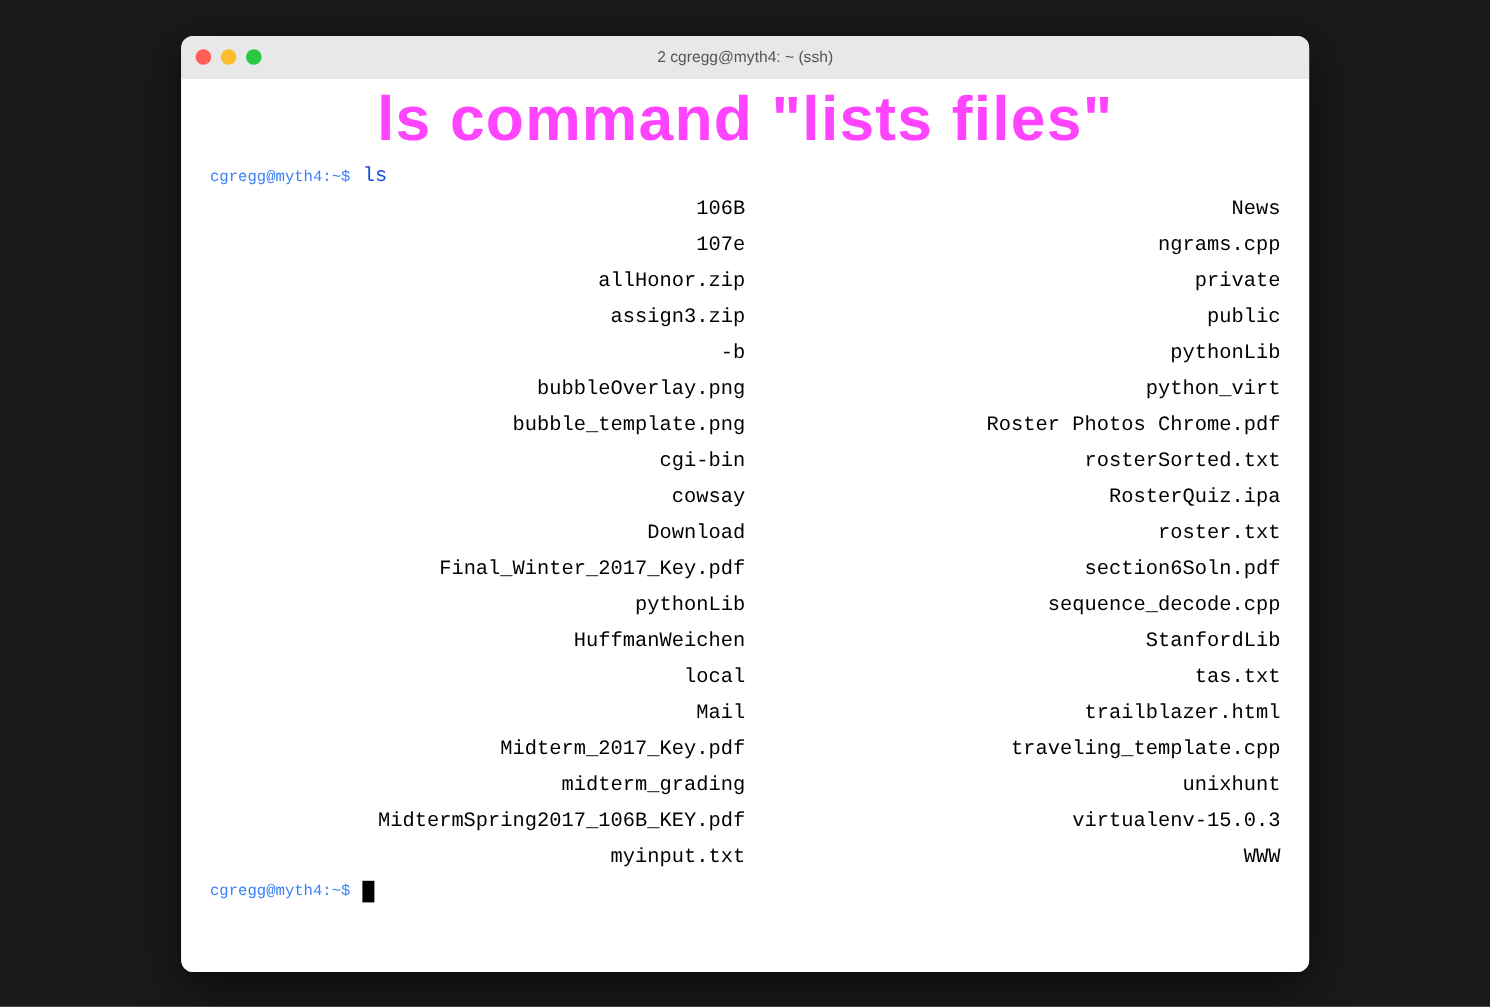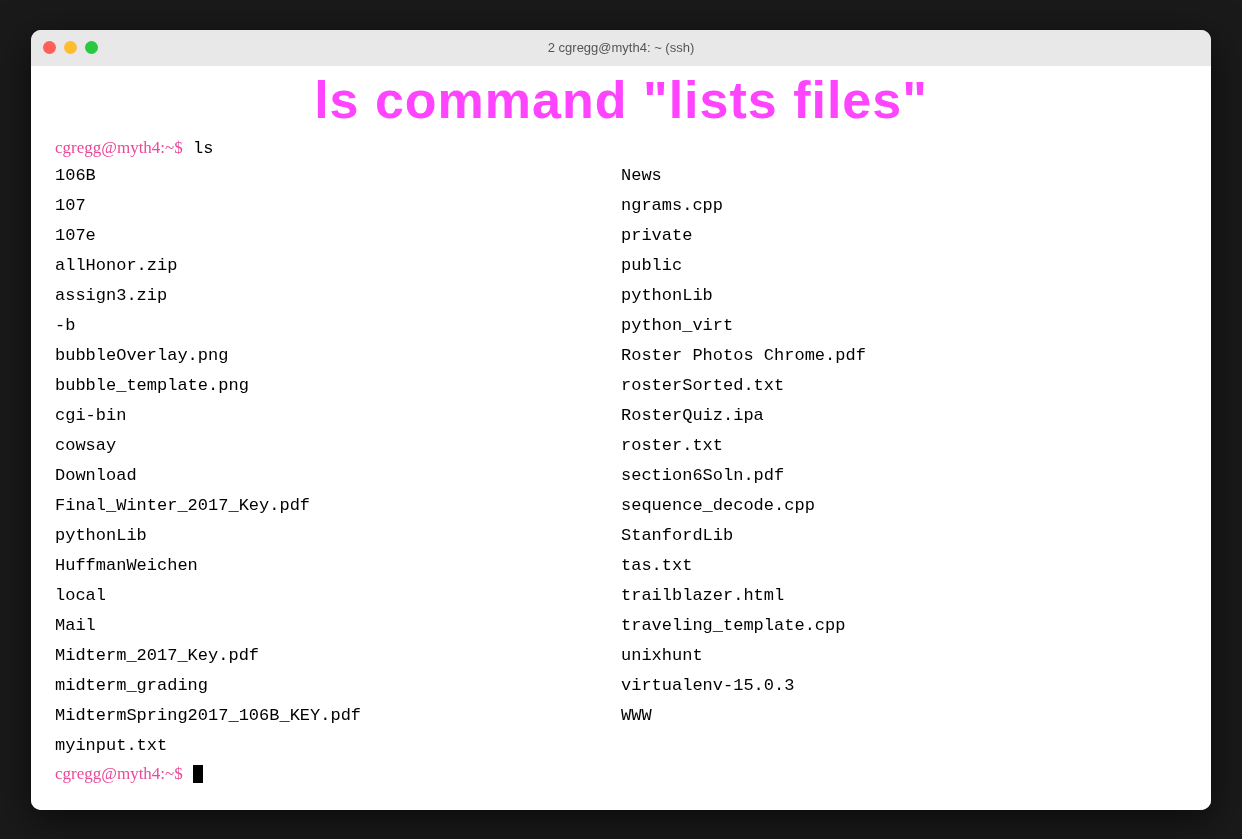--- a/index.html
+++ b/index.html
@@ -11,21 +11,21 @@
     body {
       background: #1a1a1a;
       display: flex;
       justify-content: center;
       align-items: center;
       min-height: 100vh;
       font-family: Arial, sans-serif;
     }
 
     .window {
-      width: 1180px;
+      width: 940px;
       min-height: 780px;
       background: #ffffff;
       border-radius: 10px;
       overflow: hidden;
       box-shadow: 0 10px 40px rgba(0,0,0,0.6);
       position: relative;
     }
 
     .titlebar {
       background: #e8e8e8;
@@ -81,42 +81,43 @@
       background: #ffffff;
       padding: 16px 24px 16px 24px;
       font-family: 'Courier New', Courier, monospace;
       font-size: 17px;
       color: #000000;
       min-height: 744px;
       position: relative;
     }
 
     .prompt {
-      color: #ec4899;
-      font-family: Liberation Serif, serif;
-      font-size: 17px;
+      color: #3b82f6;
+      font-family: Liberation Mono, monospace;
+      font-size: 13px;
     }
 
     .command {
-      color: #000000;
+      color: #1d4ed8;
       font-family: 'Courier New', Courier, monospace;
       font-size: 17px;
       margin-top: 20px;
     }
 
     .file-list {
       display: flex;
       margin-top: 4px;
     }
 
     .col {
       flex: 1;
       display: flex;
       flex-direction: column;
       gap: 2px;
+      align-items: flex-end;
     }
 
     .file-item {
       font-family: 'Courier New', Courier, monospace;
       font-size: 17px;
       color: #000000;
       line-height: 1.65;
     }
 
     .cursor-block {
@@ -149,21 +150,20 @@
   <div class="overlay-title">ls command "lists files"</div>
 
   <div class="terminal">
     <div style="margin-top: 56px;">
       <span class="prompt">cgregg@myth4:~$</span><span class="command"> ls</span>
     </div>
 
     <div class="file-list">
       <div class="col" id="col1">
           <div class="file-item">106B</div>
-          <div class="file-item">107</div>
           <div class="file-item">107e</div>
           <div class="file-item">allHonor.zip</div>
           <div class="file-item">assign3.zip</div>
           <div class="file-item">-b</div>
           <div class="file-item">bubbleOverlay.png</div>
           <div class="file-item">bubble_template.png</div>
           <div class="file-item">cgi-bin</div>
           <div class="file-item">cowsay</div>
           <div class="file-item">Download</div>
           <div class="file-item">Final_Winter_2017_Key.pdf</div>

